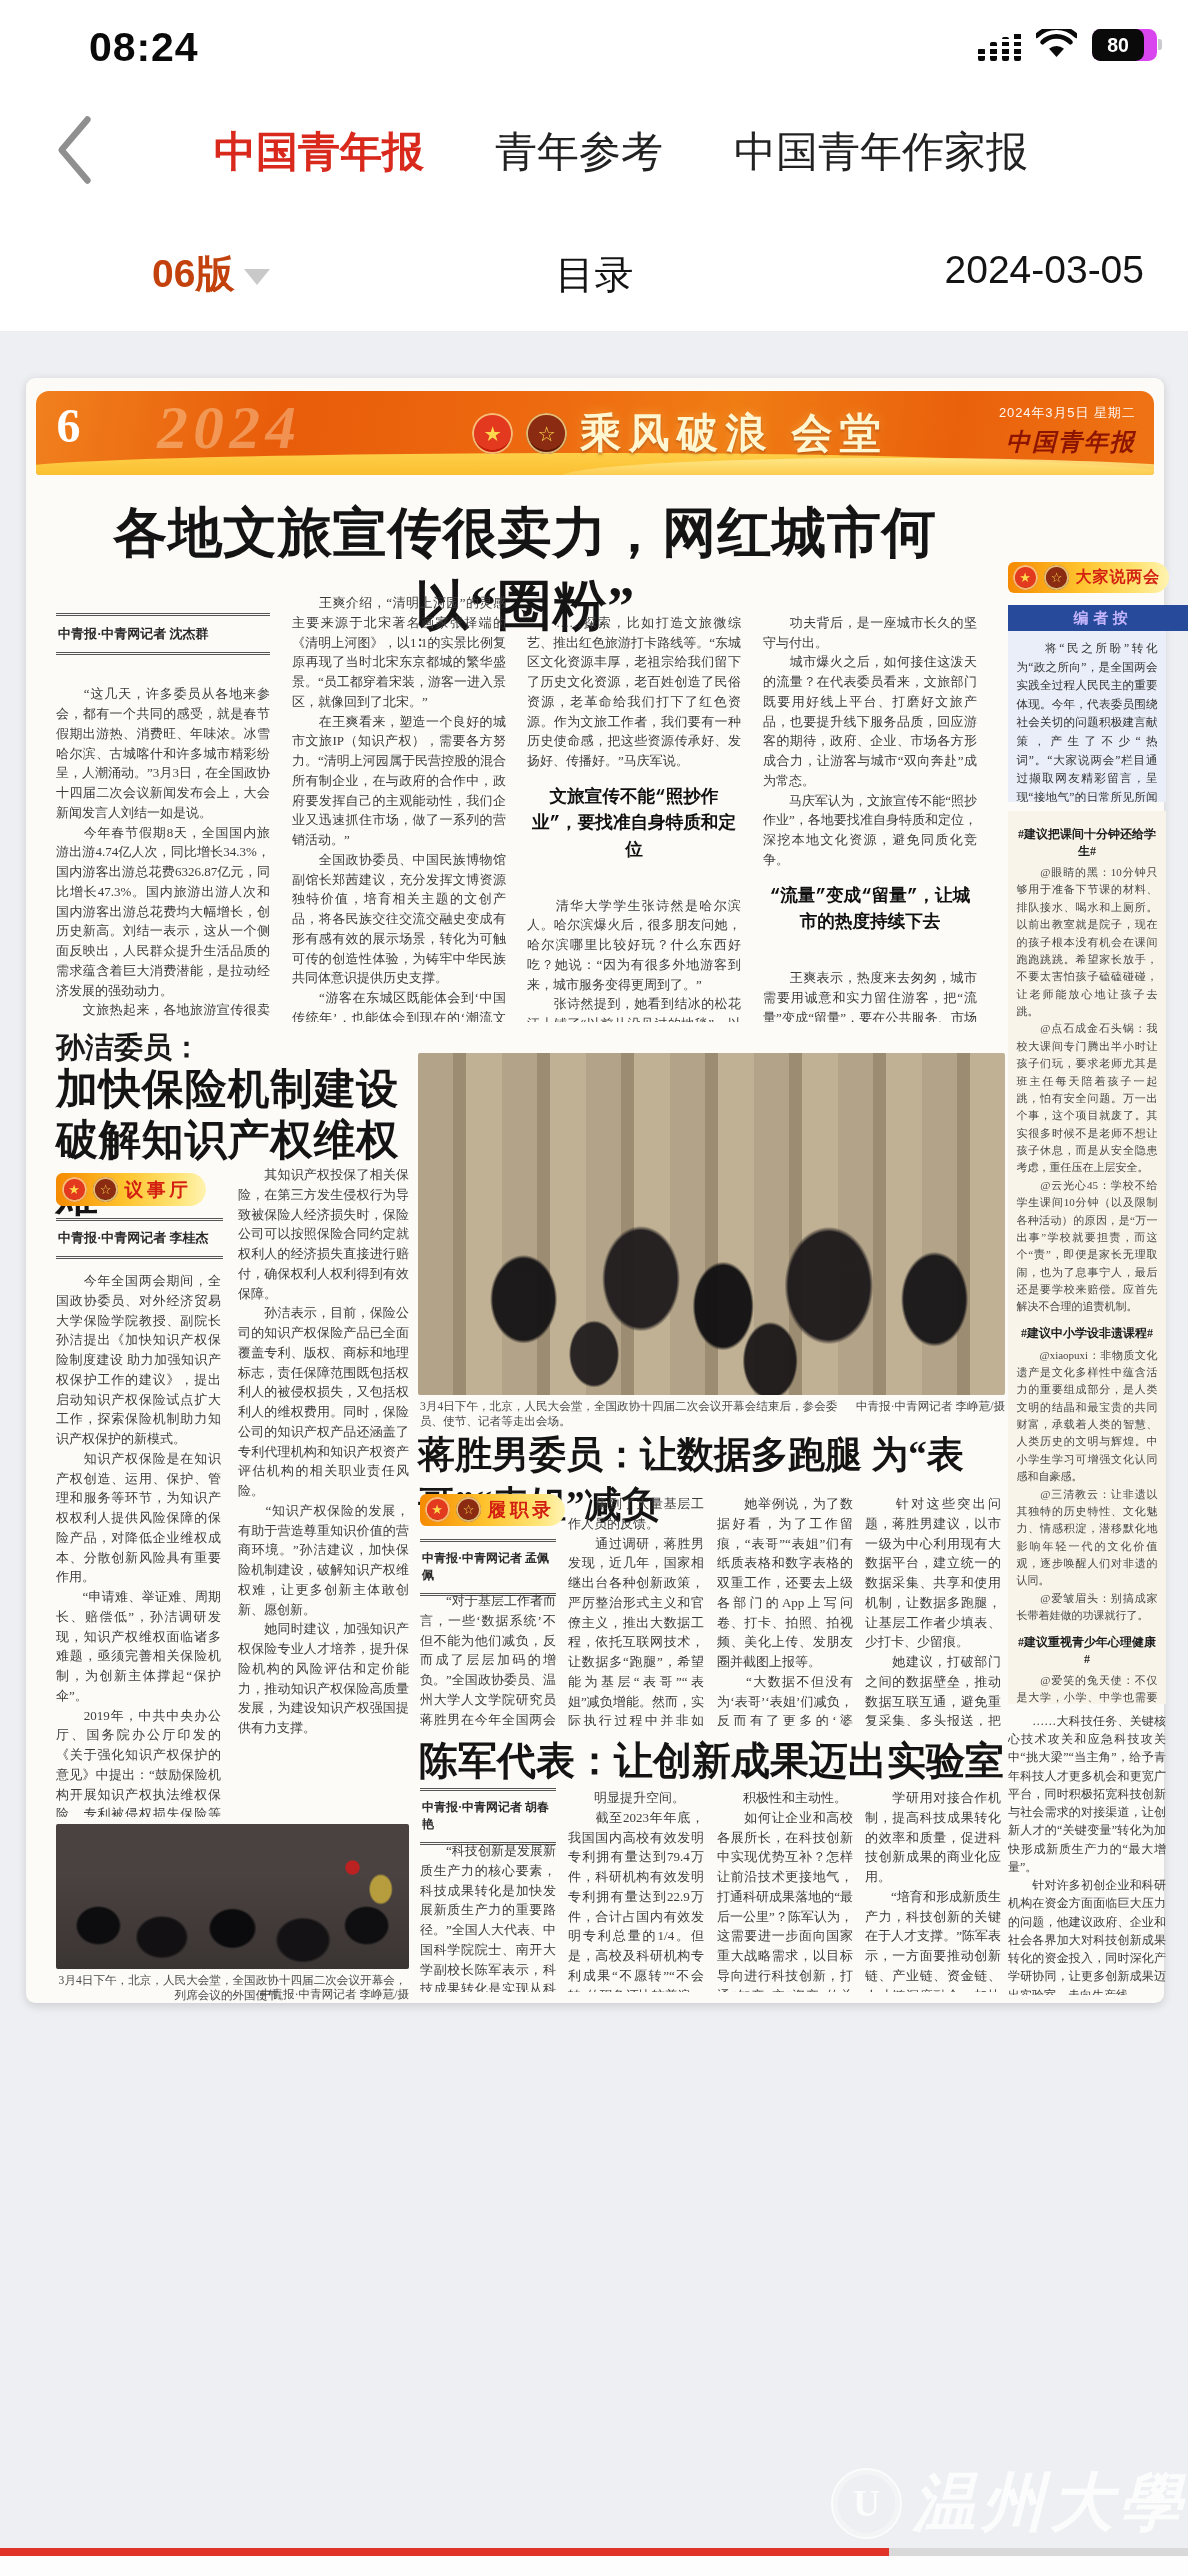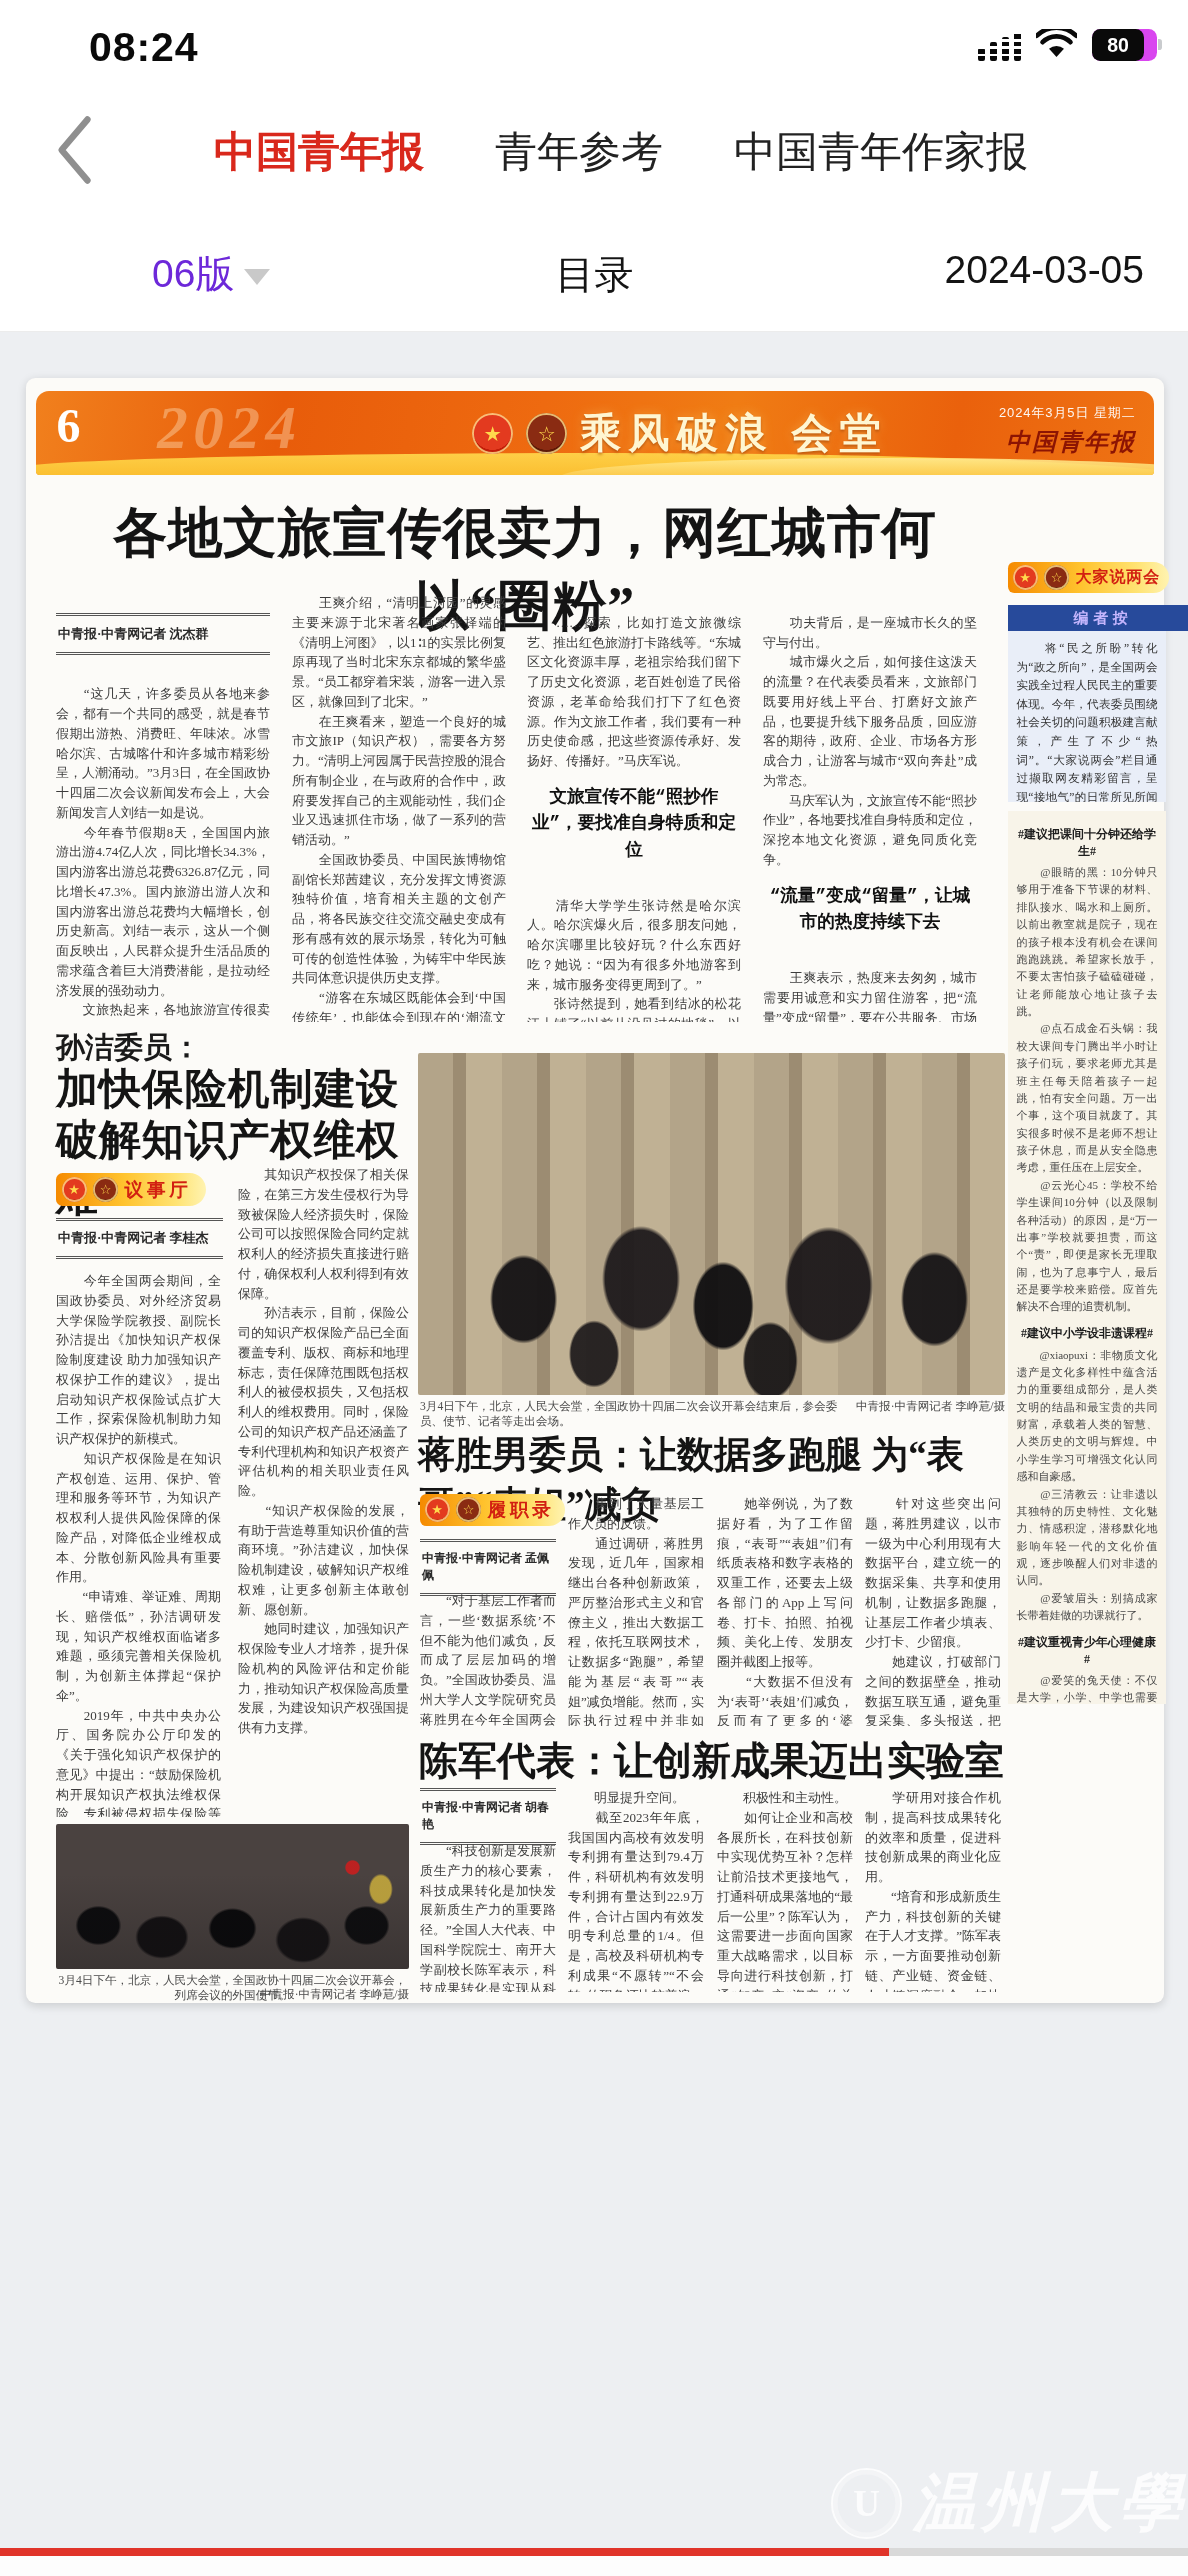--- a/index.html
+++ b/index.html
@@ -24,21 +24,21 @@
   .tab-bar { position:absolute; left:0; top:88px; width:1189px; height:127px; background:#fff; }
   .back { position:absolute; left:54px; top:26px; width:56px; height:74px; cursor:pointer; }
   .back svg { display:block; }
   .tabs { position:absolute; left:214px; top:0; height:127px; display:flex; align-items:center; gap:71px; }
   .tab { font-size:42px; color:#222; white-space:nowrap; }
   .tab.active { color:#d9281c; font-weight:700; }
 
   
   .toolbar { position:absolute; left:0; top:215px; width:1189px; height:117px; background:#fff; border-bottom:1.9px solid #ececec; }
   .edition { position:absolute; left:152px; top:32px; display:flex; align-items:center; gap:9.3px; }
-  .edition-label { font-size:39px; color:#6d28d9; font-weight:400; }
+  .edition-label { font-size:39px; color:#c2410c; font-weight:700; }
   .caret { width:0; height:0; border-left:13px solid transparent; border-right:13px solid transparent; border-top:16.7px solid #c9c9c9; margin-top:5.6px; }
   .toc { position:absolute; left:0; width:1189px; text-align:center; top:33px; font-size:39px; color:#141414; }
   .toolbar-date { position:absolute; right:45px; top:33px; font-size:39px; color:#141414; }
 
   
   .content { position:absolute; left:0; top:332px; width:1189px; height:2224px; background:#edeff2; }
 
   .paper { position:absolute; left:26px; top:46px; width:1138px; height:1625px; background:#fcfbf8;
     border-radius:9.3px; box-shadow:0 2.8px 9.3px rgba(0,0,0,.14); }
 
@@ -294,20 +294,22 @@
       <div class="col" style="left:394px; top:1463px; width:136px; height:151px;">　　“科技创新是发展新质生产力的核心要素，科技成果转化是加快发展新质生产力的重要路径。”全国人大代表、中国科学院院士、南开大学副校长陈军表示，科技成果转化是实现从科学到技术、从技术到经济“并驾齐驱”支撑高质量发展的“关键环节”。然而，实践中，科技创新成果转化的效率和质量远低于其潜力和预期，导致很多科技成果“躺在实验室睡大觉”，制约了产业和经济的发展。
 　　《2022年中国专利调查报告》显示，我国高校有效……</div>
       <div class="col" style="left:542px; top:1410px; width:136px; height:204px;">　　明显提升空间。
 　　截至2023年年底，我国国内高校有效发明专利拥有量达到79.4万件，科研机构有效发明专利拥有量达到22.9万件，合计占国内有效发明专利总量的1/4。但是，高校及科研机构专利成果“不愿转”“不会转”的现象还比较普遍。
 　　陈军表示，科技创新成果转化是一项复杂的系统工程，同时也是一项风险性事业，实际操作中存在诸多的问题和困难。他分析，目前存在的主要问题来自机制、融资、市场和技术几个方面，比如，科技成果评估、交易、转化等环节的规范性和透明度不够，缺乏有效的市场机制和激励机制，导……</div>
       <div class="col" style="left:691px; top:1410px; width:136px; height:204px;">　　积极性和主动性。
 　　如何让企业和高校各展所长，在科技创新中实现优势互补？怎样让前沿技术更接地气，打通科研成果落地的“最后一公里”？陈军认为，这需要进一步面向国家重大战略需求，以目标导向进行科技创新，打通“知产”变“资产”的关卡，加快科技创新成果迈出实验室的步伐，将更多科技创新成果转化为发展动力。
 　　他提出加快以科技创新推动产业创新发展新质生产力的建议，首先是完善科技成果转化机制，打通科技成果转化“最后一公里”，建议各级政府与各高校、科研院所同向发力，建立健全科技创新……</div>
       <div class="col" style="left:839px; top:1410px; width:136px; height:204px;">　　学研用对接合作机制，提高科技成果转化的效率和质量，促进科技创新成果的商业化应用。
 　　“培育和形成新质生产力，科技创新的关键在于人才支撑。”陈军表示，一方面要推动创新链、产业链、资金链、人才链深度融合，加快形成与新质生产力发展需求相适应的人才结构；另一方面要继续探索更加合理全面的人才聘用制度，支持青年科技人才在国家重……</div>
+      <div class="col" style="left:982px; top:1334px; width:158px; height:283px; font-size:12px;">　　……大科技任务、关键核心技术攻关和应急科技攻关中“挑大梁”“当主角”，给予青年科技人才更多机会和更宽广平台，同时积极拓宽科技创新与社会需求的对接渠道，让创新人才的“关键变量”转化为加快形成新质生产力的“最大增量”。
+　　针对许多初创企业和科研机构在资金方面面临巨大压力的问题，他建议政府、企业和社会各界加大对科技创新成果转化的资金投入，同时深化产学研协同，让更多创新成果迈出实验室、走向生产线。</div>
 
       <div class="photo2"></div>
       <div class="caption" style="left:30px; top:1595px; width:353px; text-align:center;">3月4日下午，北京，人民大会堂，全国政协十四届二次会议开幕会，列席会议的外国使节。</div>
       <div class="credit" style="left:197px; top:1609px; width:186px;">中青报·中青网记者 李峥苨/摄</div>
 
       <div class="badge rail-badge" style="padding:2.8px 9.3px 2.8px 4.6px;">
         <span class="emb nat bemb">★</span>
         <span class="emb cppcc bemb">☆</span>
         <span class="badge-label" style="font-size:16px; letter-spacing:0.9px;">大家说两会</span>
       </div>

